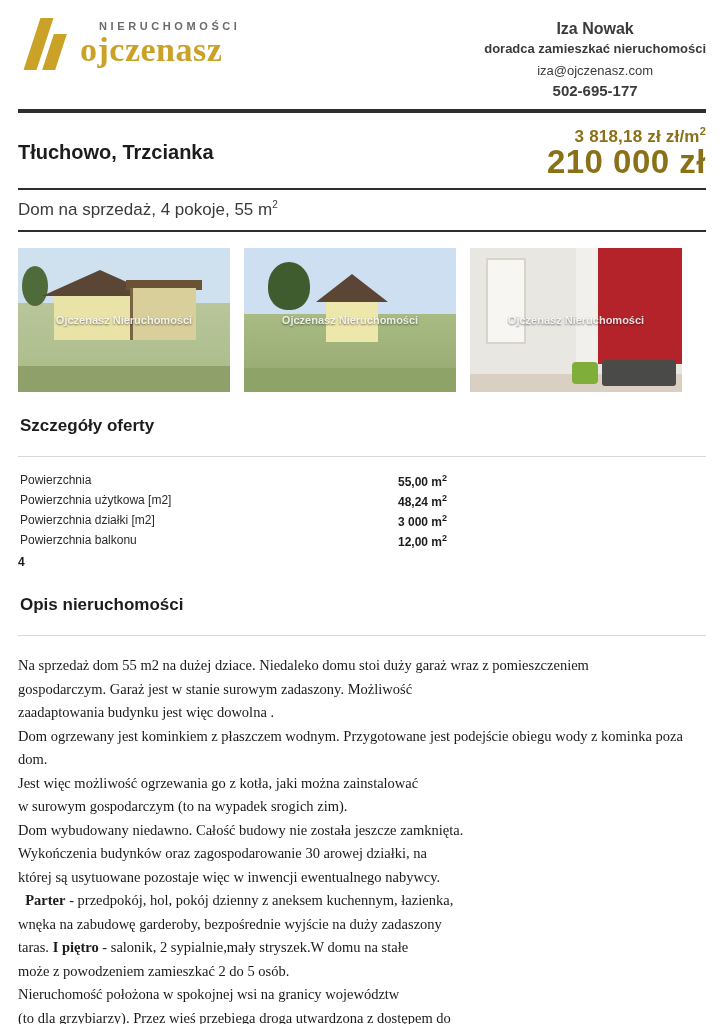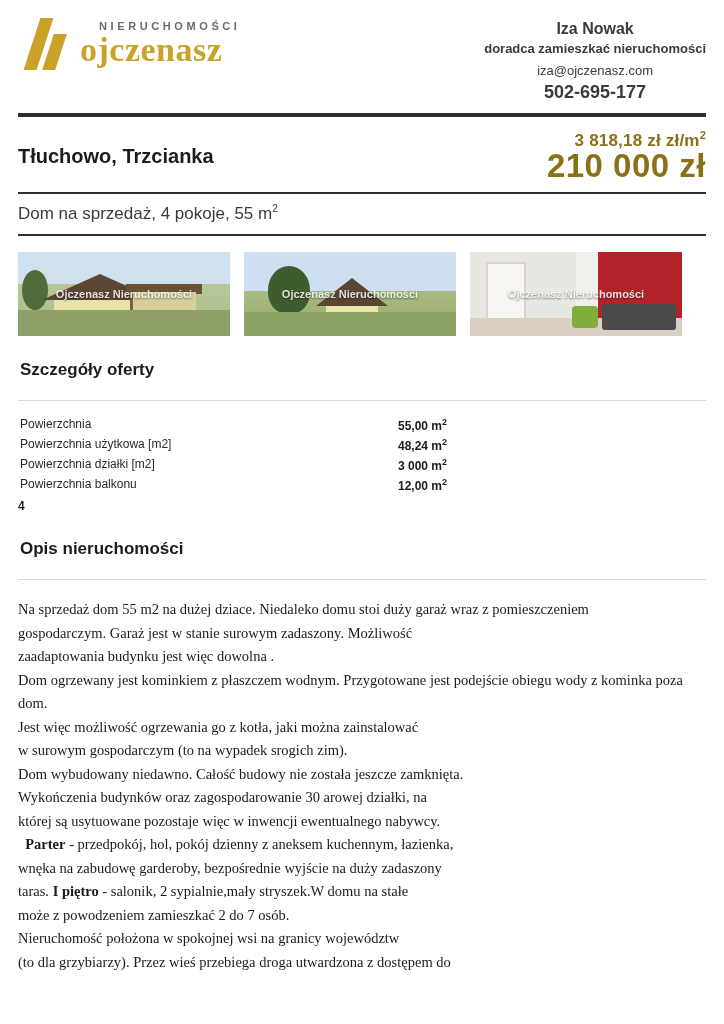--- a/index.html
+++ b/index.html
@@ -59,21 +59,21 @@
     margin-top: 2px;
     font-family: "Liberation Serif", serif;
   }
   .agent {
     text-align: center;
     padding-top: 6px;
   }
   .agent-name { font-size: 16px; font-weight: 700; color: #3b3b3b; }
   .agent-role { font-size: 13px; font-weight: 700; color: #3b3b3b; margin-top: 3px; }
   .agent-mail { font-size: 13px; color: #3b3b3b; margin-top: 7px; }
-  .agent-phone { font-size: 18px; font-weight: 700; color: #3b3b3b; margin-top: 4px; }
+  .agent-phone { font-size: 15px; font-weight: 700; color: #3b3b3b; margin-top: 4px; }
 
   .rule-thick {
     height: 4px;
     background: #2e2e2e;
     margin-top: 10px;
   }
   .rule-thin {
     height: 2px;
     background: #2e2e2e;
     margin-top: 0;
@@ -117,21 +117,21 @@
   .subtitle sup { font-size: 10px; }
 
   
   .photos {
     display: flex;
     gap: 14px;
     padding-top: 16px;
   }
   .photo {
     width: 212px;
-    height: 84px;
+    height: 144px;
     position: relative;
     overflow: hidden;
     background: #9fb08a;
   }
   .photo .wm {
     position: absolute;
     left: 0; right: 0;
     top: 50%;
     transform: translateY(-50%);
     text-align: center;
@@ -359,19 +359,19 @@
     <p>zaadaptowania budynku jest więc dowolna .</p>
     <p>   Dom ogrzewany jest kominkiem z płaszczem wodnym. Przygotowane jest podejście obiegu wody z kominka poza dom.</p>
     <p>Jest więc możliwość ogrzewania go z kotła, jaki można zainstalować</p>
     <p>w surowym gospodarczym (to na wypadek srogich zim).</p>
     <p>Dom wybudowany niedawno. Całość budowy nie została jeszcze zamknięta.</p>
     <p>Wykończenia budynków oraz zagospodarowanie 30 arowej działki, na</p>
     <p>której są usytuowane pozostaje więc w inwencji ewentualnego nabywcy.</p>
     <p>&nbsp;&nbsp;<b>Parter</b><span> - przedpokój, hol, pokój dzienny z aneksem kuchennym, łazienka,</span></p>
     <p>wnęka na zabudowę garderoby, bezpośrednie wyjście na duży zadaszony</p>
     <p><span>taras. </span><b>I piętro</b><span> - salonik, 2 sypialnie,mały stryszek.W domu na stałe</span></p>
-    <p>może z powodzeniem zamieszkać 2 do 7 osób.</p>
+    <p>może z powodzeniem zamieszkać 2 do 5 osób.</p>
     <p>   Nieruchomość położona w spokojnej wsi na granicy województw</p>
     <p>(to dla grzybiarzy). Przez wieś przebiega droga utwardzona z dostępem do</p>
 
   </div>
 
 </div>
 
 </body></html>

